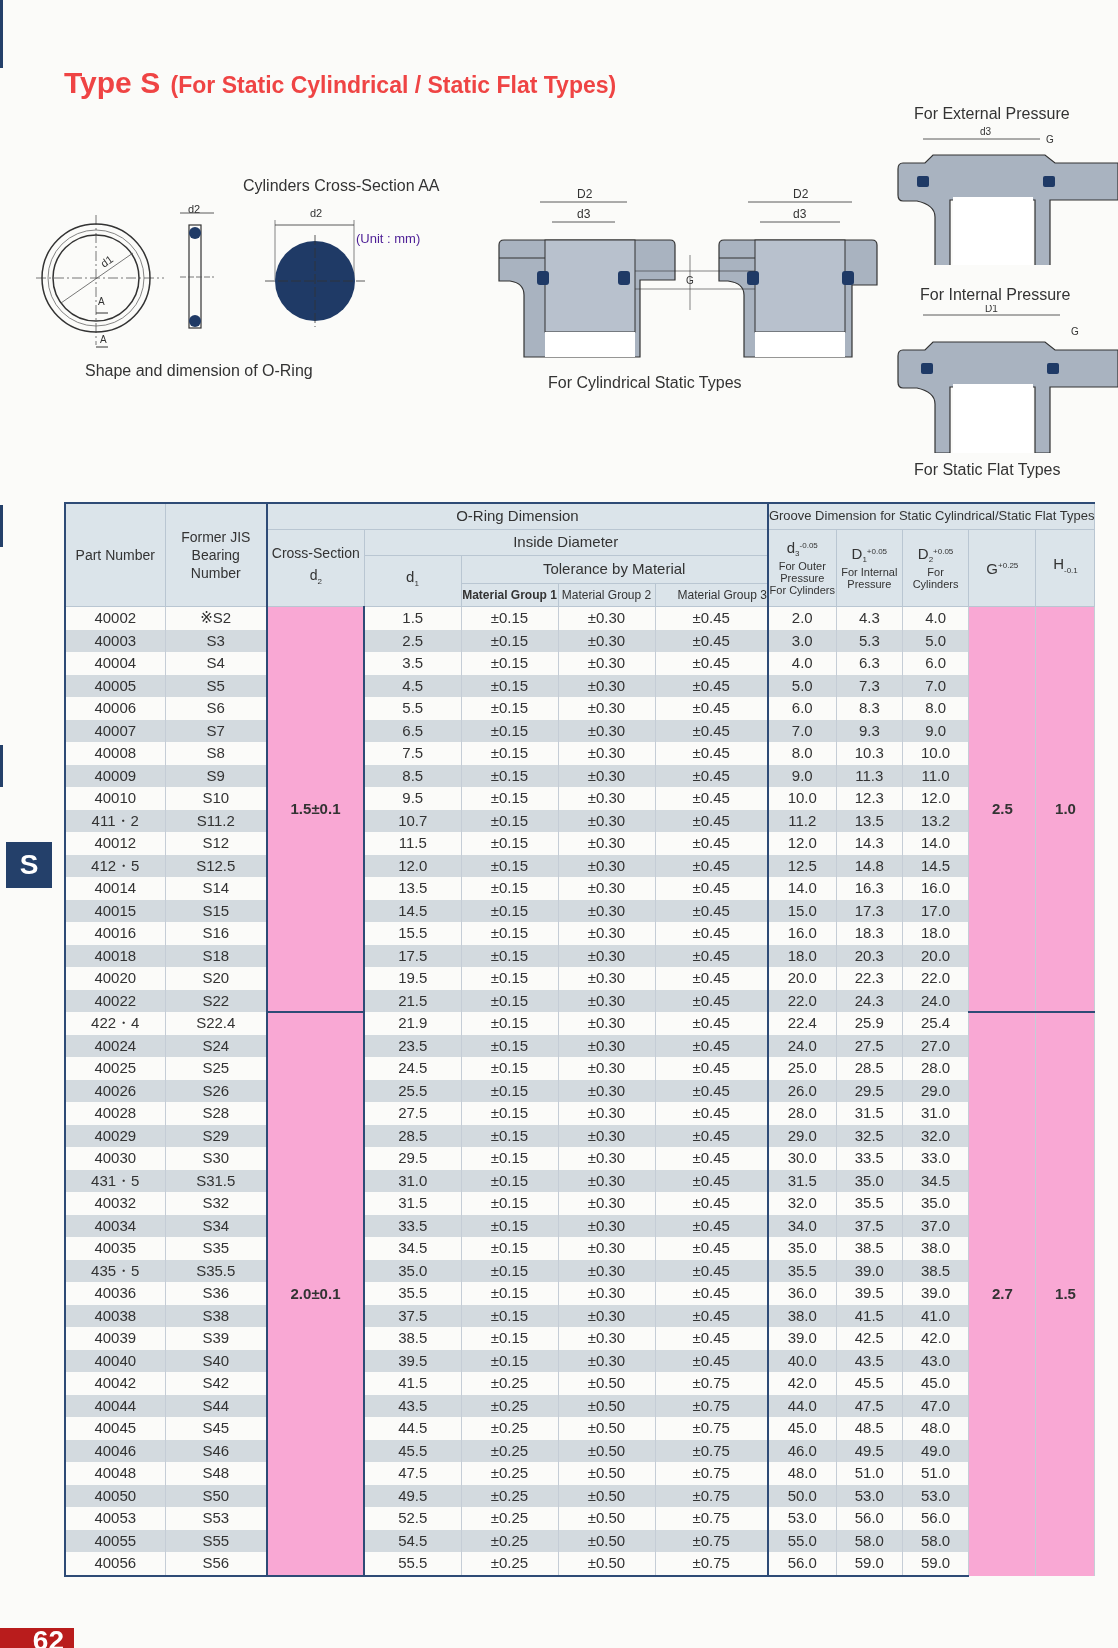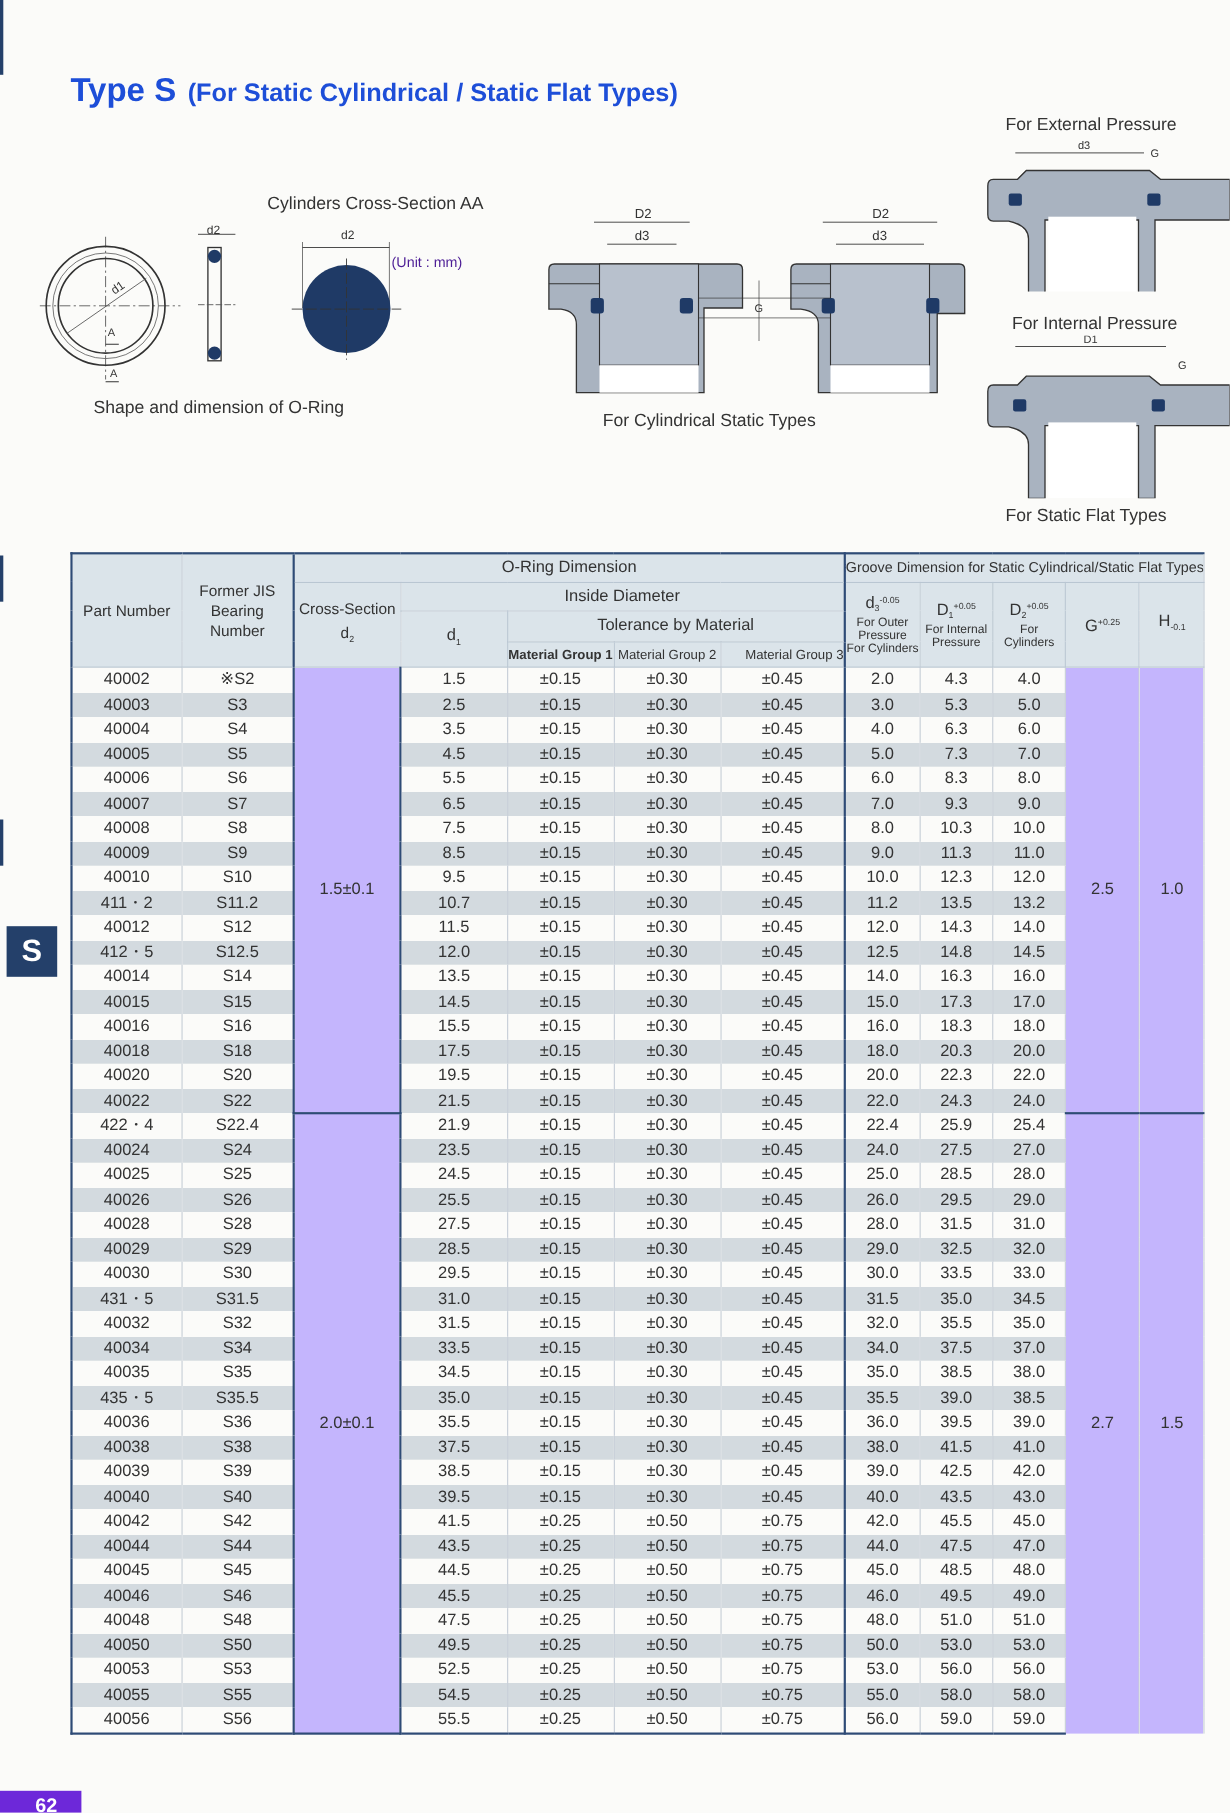--- a/index.html
+++ b/index.html
@@ -1,39 +1,39 @@
 <!DOCTYPE html>
 <html><head>
 <meta charset="utf-8">
 <style>
   html,body{margin:0;padding:0;}
   body{width:1118px;height:1648px;background:#fbfbf9;position:relative;overflow:hidden;
        font-family:"Liberation Sans","DejaVu Sans",sans-serif;color:#333;}
-  .title{position:absolute;left:64px;top:66px;color:#1d4ed8;font-weight:bold;white-space:nowrap;}
+  .title{position:absolute;left:64px;top:66px;color:#ef4444;font-weight:bold;white-space:nowrap;}
   .title .big{font-size:30px;}
   .title .sub{font-size:23px;margin-left:6px;}
   .lbl{position:absolute;font-size:16px;color:#333;white-space:nowrap;}
   .lbl-sm{position:absolute;font-size:13px;color:#4c1d95;white-space:nowrap;margin-top:28px;}
   .side-tab{position:absolute;left:6px;top:842px;width:46px;height:46px;background:#24406a;color:#fff;
             font-size:28px;font-weight:bold;display:flex;align-items:center;justify-content:center;}
-  .page-num{position:absolute;left:0;top:1628px;width:74px;height:20px;background:#6d28d9;color:#fff;
-            font-size:18px;font-weight:bold;text-align:right;padding-right:22px;box-sizing:border-box;line-height:26px;overflow:hidden;}
+  .page-num{position:absolute;left:0;top:1628px;width:74px;height:20px;background:#b91c1c;color:#fff;
+            font-size:28px;font-weight:bold;text-align:right;padding-right:10px;box-sizing:border-box;line-height:26px;overflow:hidden;}
   .left-bar{position:absolute;left:0;width:3px;background:#24406a;}
   
   table.spec{position:absolute;left:64px;top:527px;border-collapse:collapse;table-layout:fixed;
              font-size:15px;color:#333;}
   table.spec td, table.spec th{padding:0;text-align:center;vertical-align:middle;font-weight:normal;
              border-left:1px solid #c5cdd6;border-right:1px solid #c5cdd6;height:22.5px;line-height:20px;white-space:nowrap;overflow:hidden;}
   table.spec thead th{background:#dbe4ea;border:1px solid #b9c6d2;color:#333;}
   table.spec .hg{font-size:15px;}
   table.spec .hs{font-size:13px;}
   table.spec .tiny{font-size:11px;line-height:12px;}
   table.spec sup, table.spec sub{font-size:8px;}
   table.spec tbody tr.alt td.z{background:#d3dadf;}
-  table.spec tbody td.merge{background:#c4b5fd;}
+  table.spec tbody td.merge{background:#f9a8d4;font-weight:bold;}
   .bl{border-left:2px solid #2e4b76 !important;}
   .br{border-right:2px solid #2e4b76 !important;}
   .bt{border-top:2px solid #2e4b76 !important;}
   .bb{border-bottom:2px solid #2e4b76 !important;}
   svg{position:absolute;}
 </style>
 </head>
 <body>
 
 <div class="left-bar" style="top:0;height:68px;"></div>

